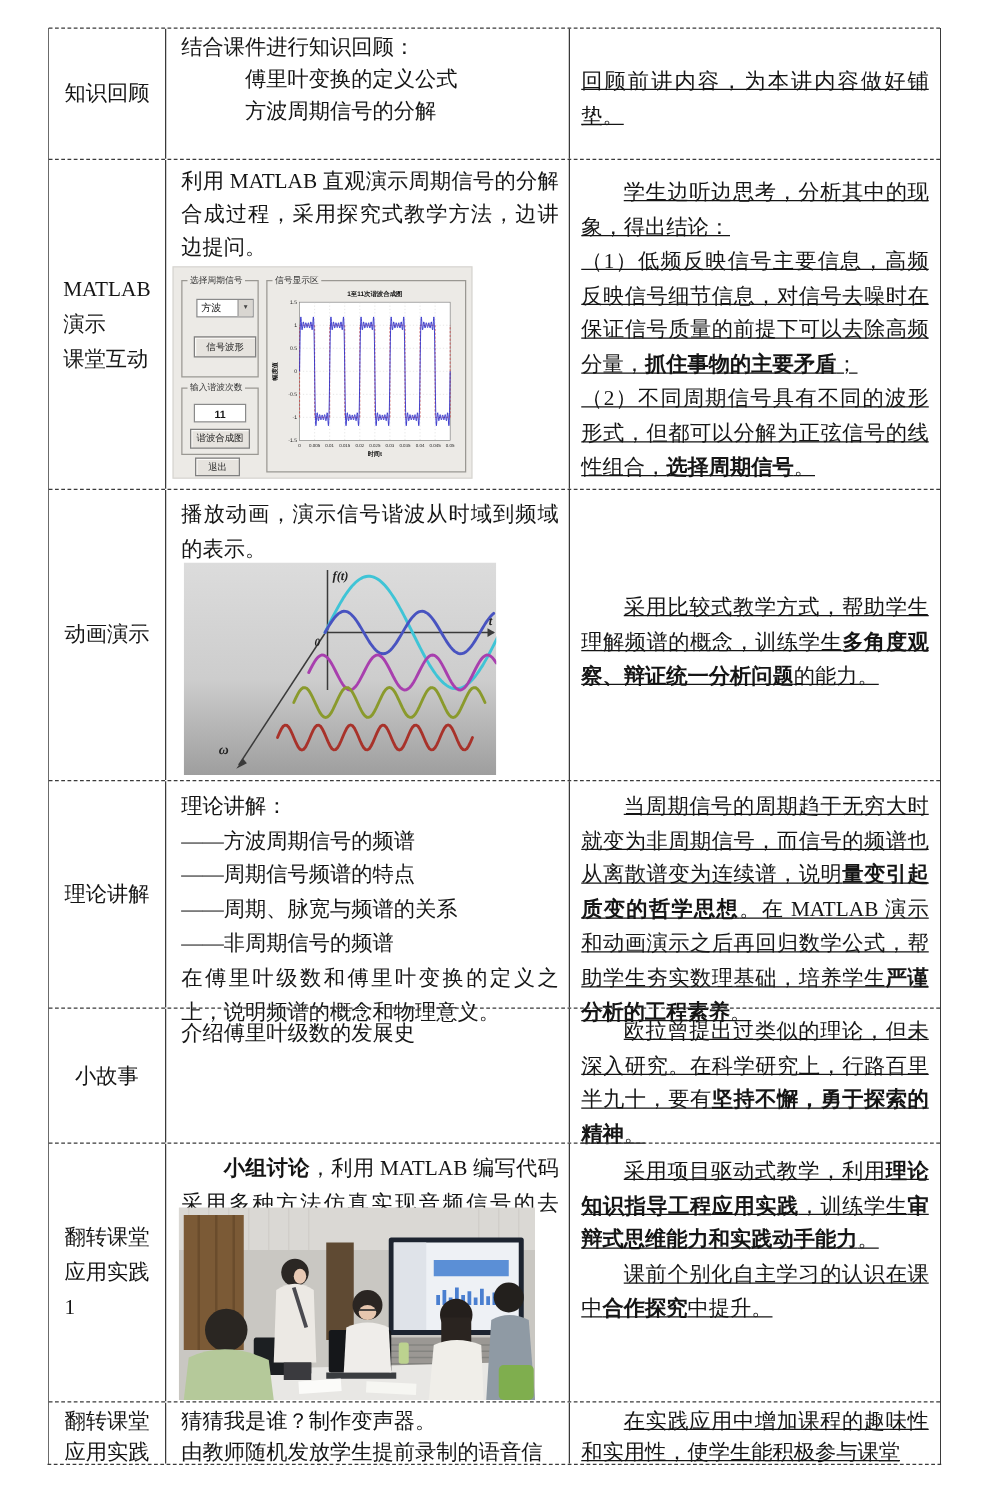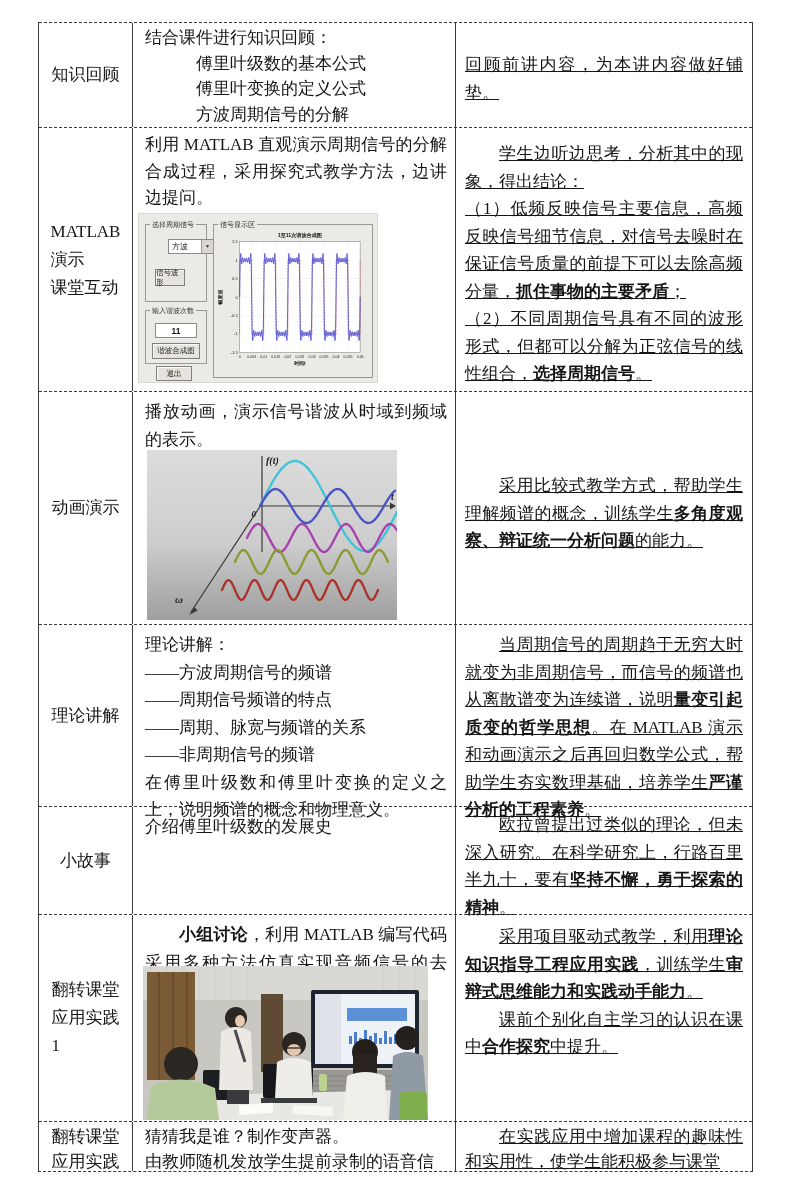--- a/index.html
+++ b/index.html
@@ -29,21 +29,21 @@
   .pt28{padding-top:28px}.pt12{padding-top:12px}.pt80{padding-top:80px}
   .pt6{padding-top:6px}.pt8{padding-top:8px}.pt4{padding-top:4px}
   
   .fig{position:absolute;}
   
   .gui{left:99px;top:85px;width:240px;height:170px;background:#eceae6;
        border:1px solid #d8d6d2;box-sizing:border-box;font-family:"Liberation Sans","DejaVu Sans",sans-serif;}
   .grp{position:absolute;border:1px solid #9a9893;}
   .grp .glab{position:absolute;top:-5px;left:4px;background:#eceae6;font-size:7px;
        line-height:9px;padding:0 2px;color:#333;white-space:nowrap;}
-  .dd{position:absolute;left:22px;top:14px;width:46px;height:15px;background:#fff;
+  .dd{position:absolute;left:11px;top:14px;width:46px;height:15px;background:#fff;
       border:1px solid #8a8a8a;font-size:8px;line-height:13px;padding-left:3px;box-sizing:border-box;}
   .dd .arr{position:absolute;right:0;top:0;width:11px;height:13px;background:#d9d6d1;
       border-left:1px solid #a0a0a0;font-size:6px;line-height:13px;text-align:center;color:#444;}
   .gbtn{position:absolute;background:#e6e3de;border:1px solid #808080;
       box-shadow:inset 1px 1px 0 #fbfaf8;font-size:7.5px;display:flex;align-items:center;
       justify-content:center;color:#222;box-sizing:border-box;}
   .ginp{position:absolute;background:#fff;border:1px solid #8a8a8a;font-size:8.5px;
       font-weight:bold;display:flex;align-items:center;justify-content:center;box-sizing:border-box;}
   
   .anim{left:108px;top:58px;width:250px;height:170px;}
@@ -55,21 +55,20 @@
 <div class="page">
   <div class="tbl">
 
     <div class="row r1">
       <div class="c1">
         <div class="stage">知识回顾</div>
       </div>
       <div class="c2 tight">
         <div class="rich">
             <div class="p"><span>结合课件进行知识回顾：</span></div>
-            <div class="p ind3"><span>傅里叶级数的基本公式</span></div>
             <div class="p ind3"><span>傅里叶变换的定义公式</span></div>
             <div class="p ind3"><span>方波周期信号的分解</span></div>
           </div>
       </div>
       <div class="c3 pt28">
         <div class="rich">
             <div class="p"><span>回顾前讲内容，为本讲内容做好铺垫。</span></div>
           </div>
       </div>
     </div>
@@ -93,21 +92,21 @@
           </div>
       </div>
 
       <div class="fig gui">
         <div class="grp" style="left:6px;top:10px;width:60px;height:76px;">
           <span class="glab">选择周期信号</span>
           <div class="dd">
             <span>方波</span>
             <span class="arr">▾</span>
           </div>
-          <div class="gbtn" style="left:9px;top:44px;width:30px;height:17px;">信号波形</div>
+          <div class="gbtn" style="left:9px;top:44px;width:50px;height:17px;">信号波形</div>
         </div>
         <div class="grp" style="left:6px;top:96px;width:60px;height:52px;text-align:center;">
           <span class="glab">输入谐波次数</span>
           <div class="ginp" style="left:9px;top:12px;width:42px;height:15px;">11</div>
           <div class="gbtn" style="left:6px;top:32px;width:48px;height:16px;">谐波合成图</div>
         </div>
         <div class="gbtn" style="left:17px;top:152px;width:36px;height:15px;">退出</div>
         <div class="grp" style="left:74px;top:10px;width:158px;height:152px;">
           <span class="glab">信号显示区</span>
           <svg id="plot-svg" viewBox="0 0 158 150" width="156" height="150">

